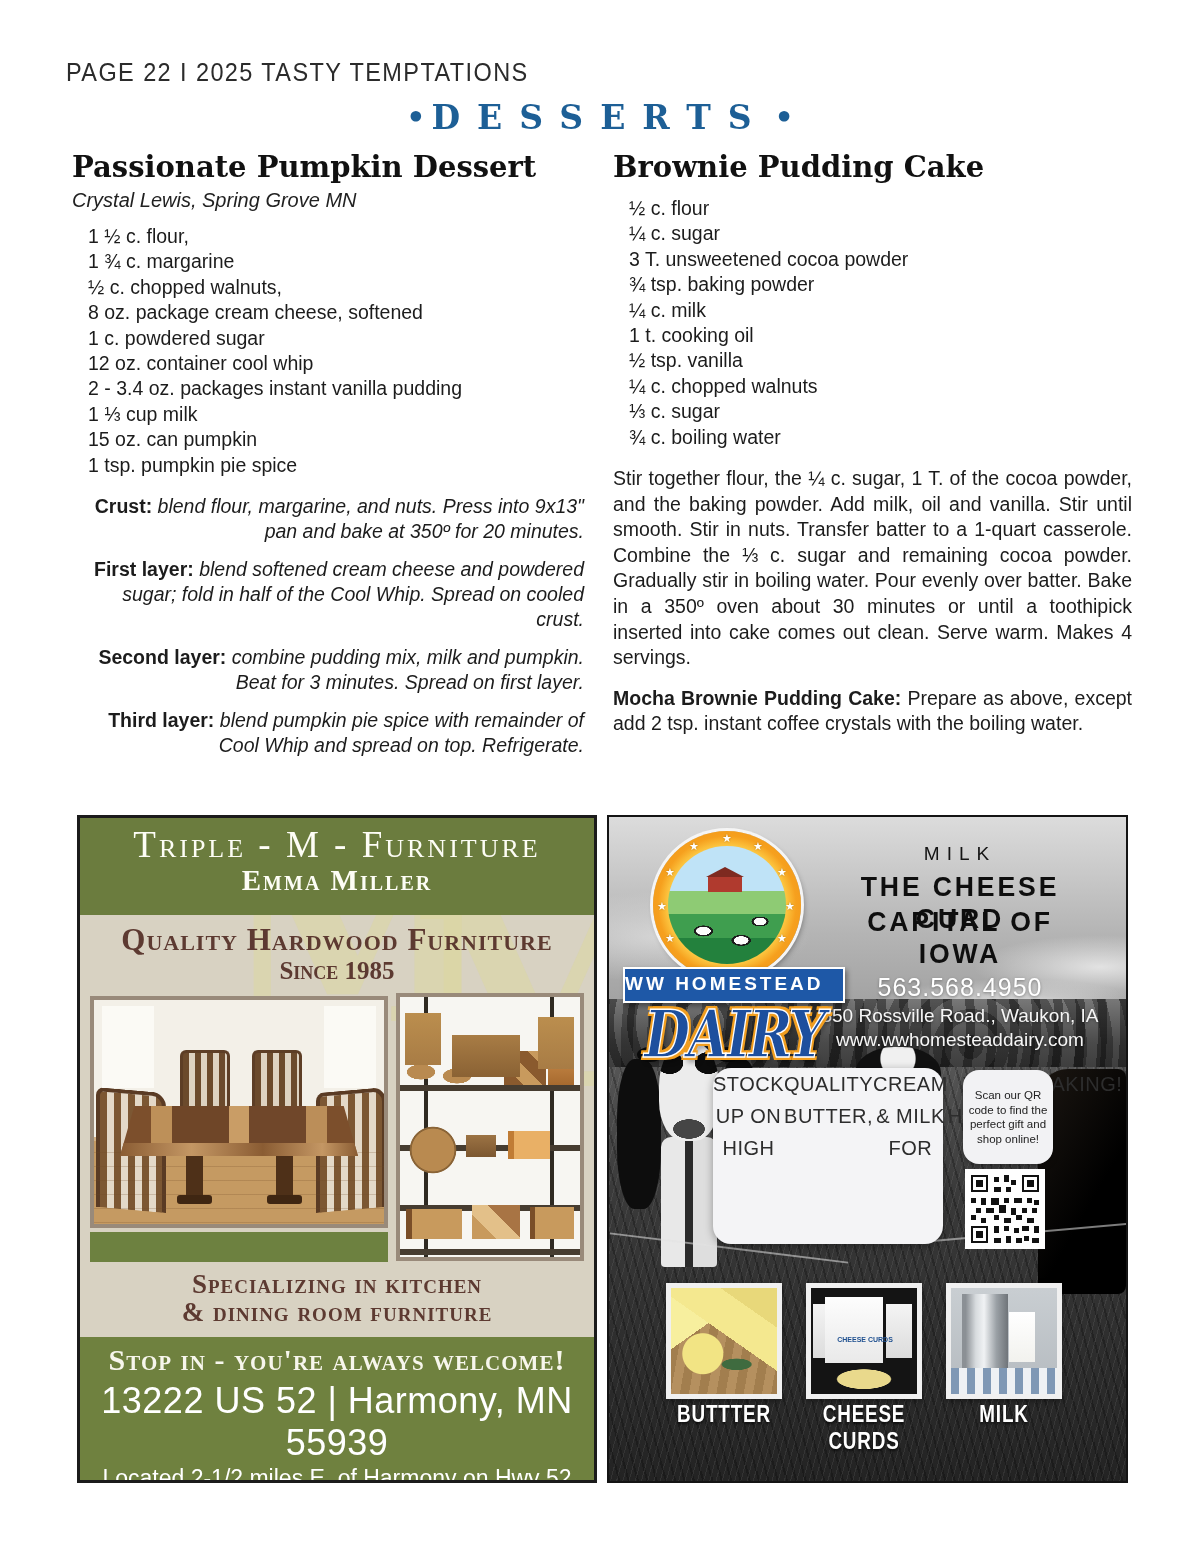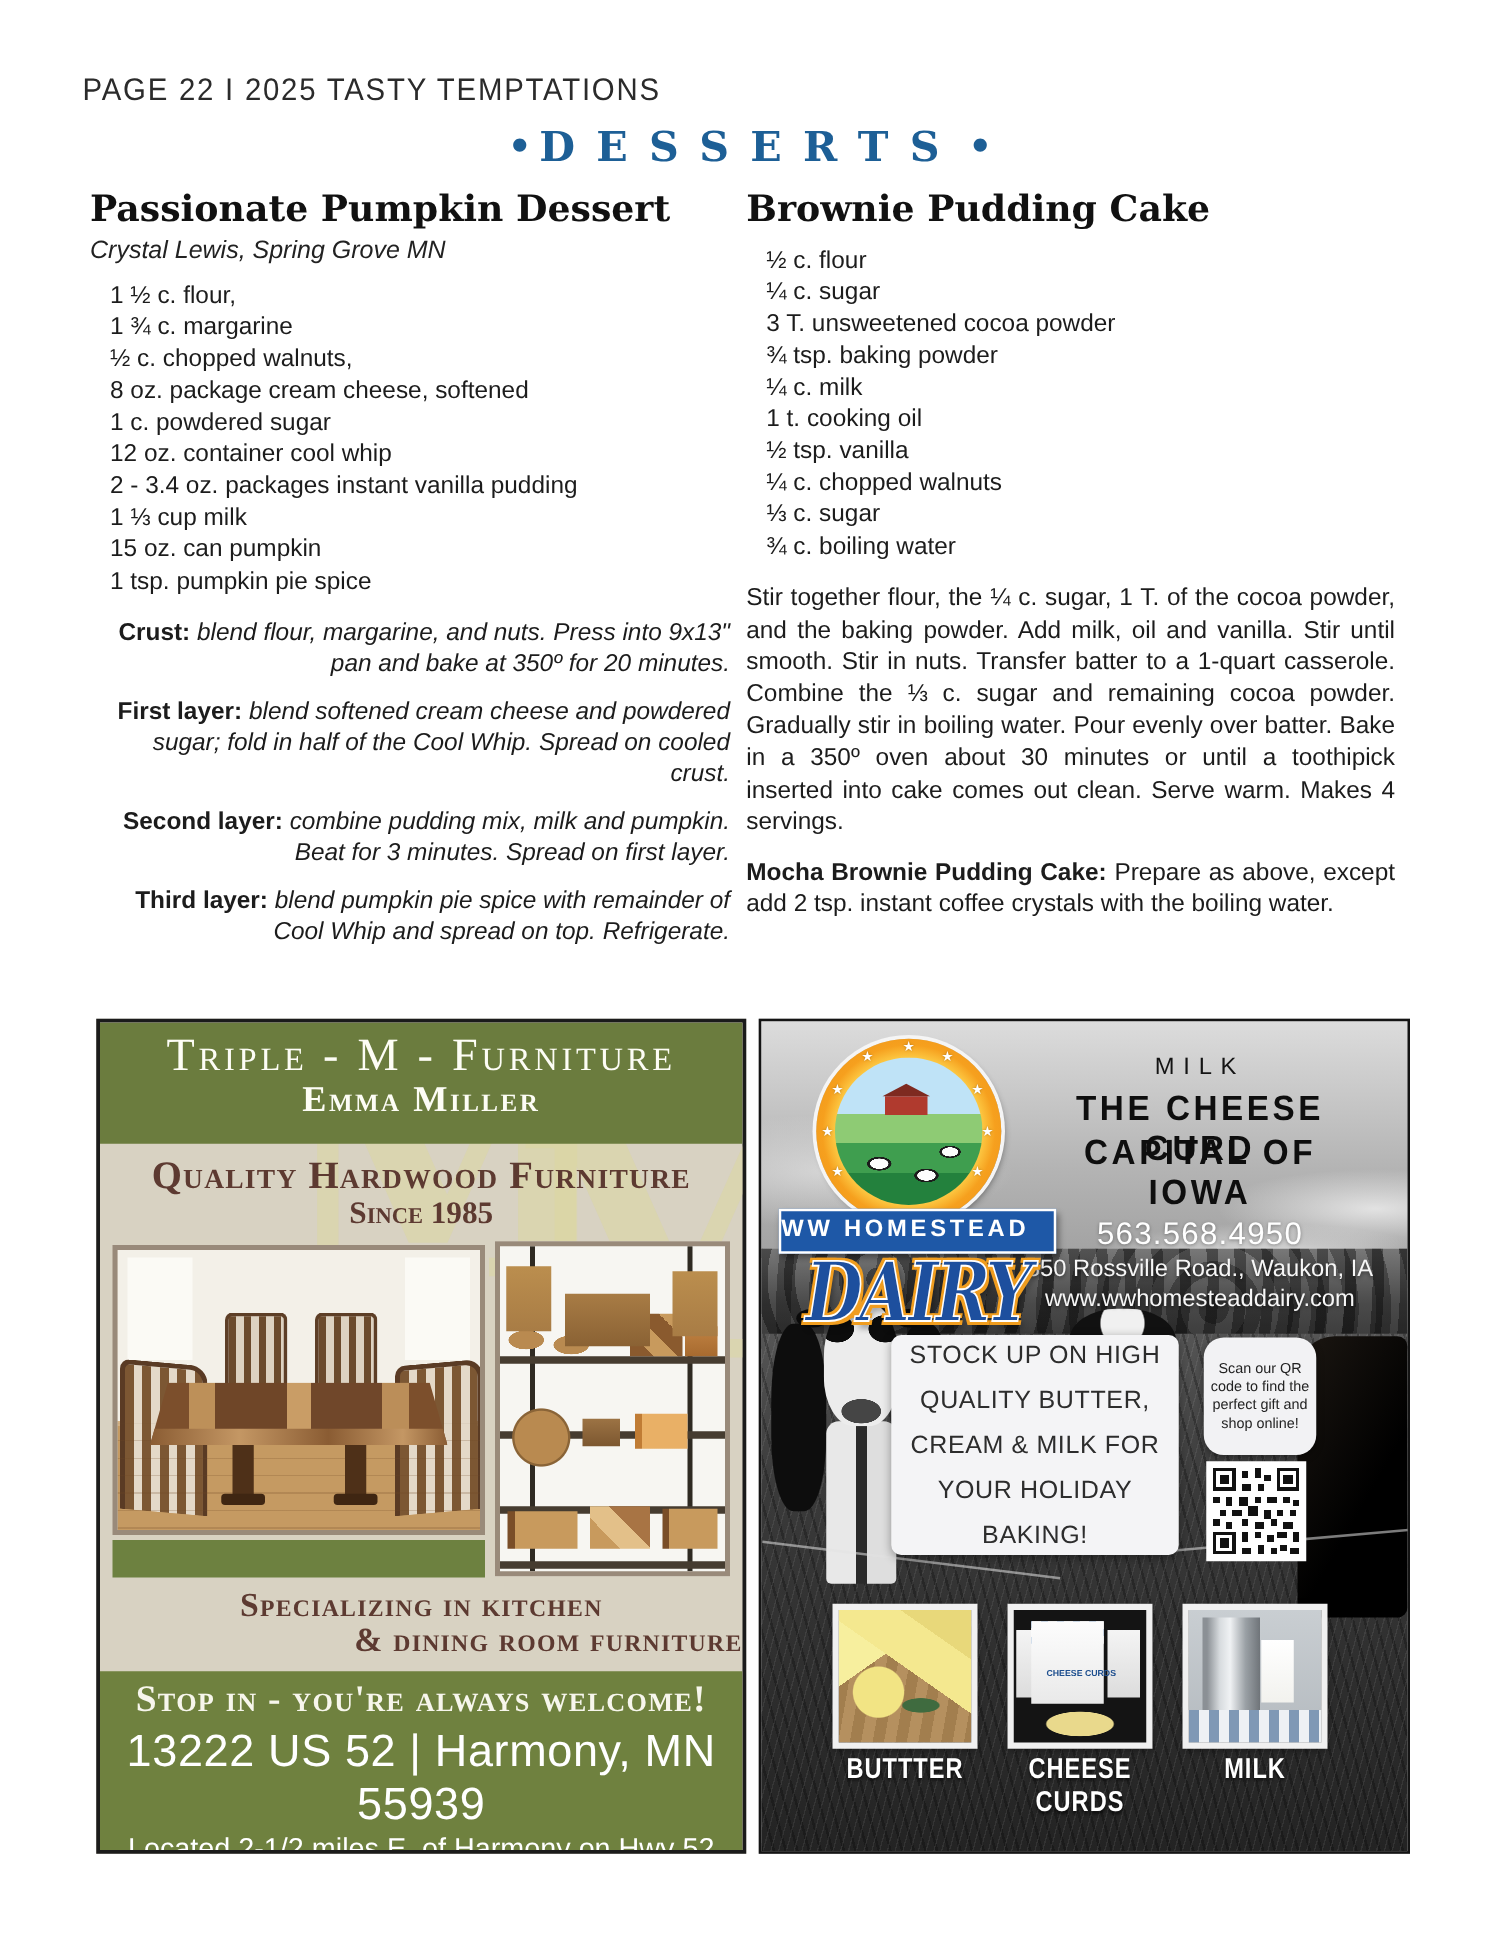--- a/index.html
+++ b/index.html
@@ -9,21 +9,21 @@
   
   .page-header{position:absolute;left:66px;top:58px;font-size:25px;letter-spacing:1.5px;
        color:#2b2b2b;font-family:"Liberation Sans",sans-serif;transform:scaleX(.94);transform-origin:left;}
   .section-title{position:absolute;left:0;top:98px;width:100%;text-align:center;
        color:#1d5f96;font-family:"DejaVu Serif",serif;font-weight:bold;font-size:33px;}
   .section-title .word{letter-spacing:17px;margin:0 6px;}
   .section-title .dot{font-size:30px;position:relative;top:-2px;}
 
   
   .recipes{position:absolute;left:72px;top:150px;width:1058px;display:grid;
-           grid-template-columns:512px 519px;column-gap:13px;}
+           grid-template-columns:512px 519px;column-gap:29px;}
   .recipe h2{margin:0;font-family:"DejaVu Serif",serif;font-weight:bold;font-size:29px;color:#111;}
   .byline{font-style:italic;font-size:20px;margin-top:5px;color:#222;}
   ul.ingredients{list-style:none;margin:12px 0 0 0;padding:0 0 0 16px;}
   ul.ingredients li{font-size:19.5px;line-height:25.4px;}
   .directions{margin-top:16px;}
   .directions p{margin:0 0 13px 0;font-size:19.5px;line-height:25px;
       padding-left:22px;text-indent:-22px;text-align:right;}
   .directions b{font-weight:bold;}
   .directions b:not(:empty)::after{content:" ";}
   .directions i{font-style:italic;}
@@ -97,21 +97,21 @@
      linear-gradient(#463c30,#463c30) 0 148px / 100% 6px no-repeat,
      linear-gradient(#463c30,#463c30) 0 208px / 100% 6px no-repeat,
      linear-gradient(#463c30,#463c30) 0 252px / 100% 6px no-repeat,
      linear-gradient(#2f2a22,#2f2a22) 24px 0 / 4px 100% no-repeat,
      linear-gradient(#2f2a22,#2f2a22) 150px 0 / 4px 100% no-repeat,
      #f7f6f2;}
   .greenbar{position:absolute;left:10px;top:244px;width:298px;height:30px;background:#6d8140;}
   .f-spec{height:74px;text-align:center;color:#5d3a31;font-family:"Liberation Serif",serif;
           font-variant:small-caps;font-weight:bold;}
   .f-spec .l1{font-size:27px;padding-top:6px;letter-spacing:1px;}
-  .f-spec .l2{font-size:27px;margin-top:-3px;letter-spacing:1px;text-align:right;}
+  .f-spec .l2{font-size:27px;margin-top:-3px;letter-spacing:1px;}
   .f-foot{height:143px;background:#6f813f;text-align:center;color:#fff;}
   .f-foot .welcome{font-family:"Liberation Serif",serif;font-variant:small-caps;font-weight:bold;
        font-size:30px;letter-spacing:1px;padding-top:6px;color:#f7f6ec;}
   .f-foot .addr{font-size:36px;margin-top:3px;letter-spacing:.5px;}
   .f-foot .loc{font-size:23px;margin-top:1px;}
 
   
   .dairy{box-sizing:border-box;width:521px;height:668px;border:2px solid #141414;
          position:relative;overflow:hidden;background:#9a9a9a;}
   .sky{position:absolute;inset:0;height:260px;
@@ -185,22 +185,22 @@
         color:#0e0e0e;transform:scaleX(.95);}
   .d-h2{position:absolute;left:0;top:89px;width:100%;font-size:28px;font-weight:bold;letter-spacing:3px;
         color:#0e0e0e;transform:scaleX(.95);}
   .d-phone{position:absolute;left:0;top:156px;width:100%;font-size:25px;color:#fff;letter-spacing:1px;
         text-shadow:0 1px 3px rgba(0,0,0,.35);}
   .d-addr{position:absolute;left:0;top:188px;width:100%;font-size:19px;color:#f6f6f6;
         text-shadow:0 1px 3px rgba(0,0,0,.45);}
   .d-url{position:absolute;left:0;top:212px;width:100%;font-size:19px;color:#f6f6f6;
         text-shadow:0 1px 3px rgba(0,0,0,.45);}
 
-  .promo{position:absolute;left:104px;top:251px;width:230px;height:176px;border-radius:8px;
-     background:#f4f4f6;z-index:4;display:flex;flex-direction:column;justify-content:space-between;
+  .promo{position:absolute;left:104px;top:251px;width:230px;height:176px;border-radius:18px;
+     background:#f4f4f6;z-index:4;display:flex;flex-direction:row;justify-content:space-between;
      text-align:center;color:#2d2d2d;box-shadow:0 2px 8px rgba(0,0,0,.35);}
   .promo .line{font-size:20px;line-height:32px;letter-spacing:.5px;}
   .qr-bubble{position:absolute;left:354px;top:253px;width:90px;height:94px;border-radius:16px;
      background:#f2f2f4;z-index:4;text-align:center;color:#222;
      display:flex;align-items:center;justify-content:center;box-shadow:0 2px 6px rgba(0,0,0,.35);}
   .qr-bubble div{font-size:11.5px;line-height:14.5px;padding:4px;}
   .qr{position:absolute;left:356px;top:352px;width:80px;height:80px;background:#fff;z-index:4;
       padding:3px;box-sizing:border-box;}
 
   .pcard{position:absolute;top:466px;width:116px;height:116px;border:5px solid #f0f0f0;

